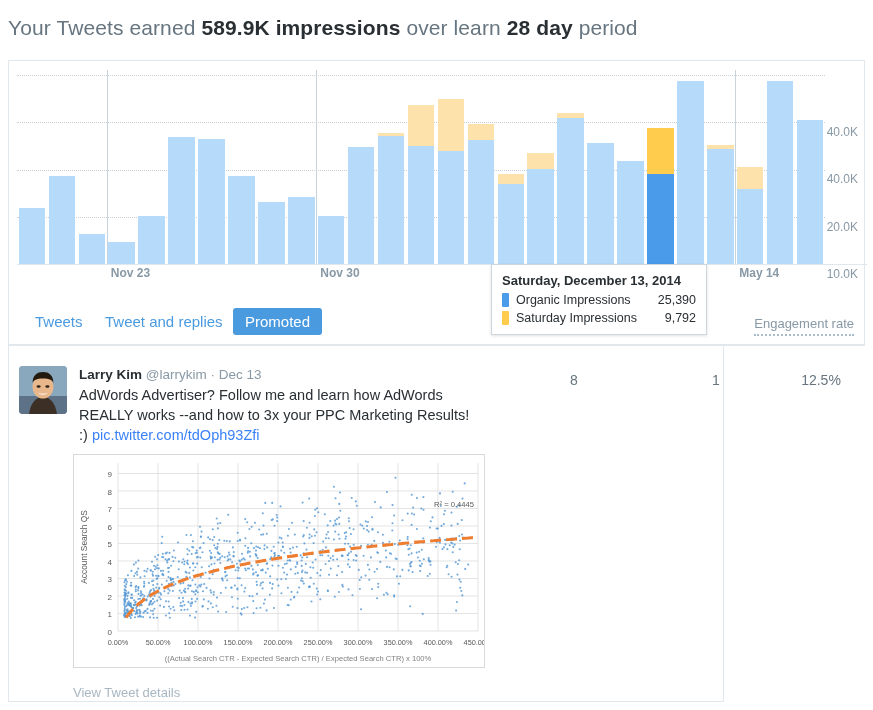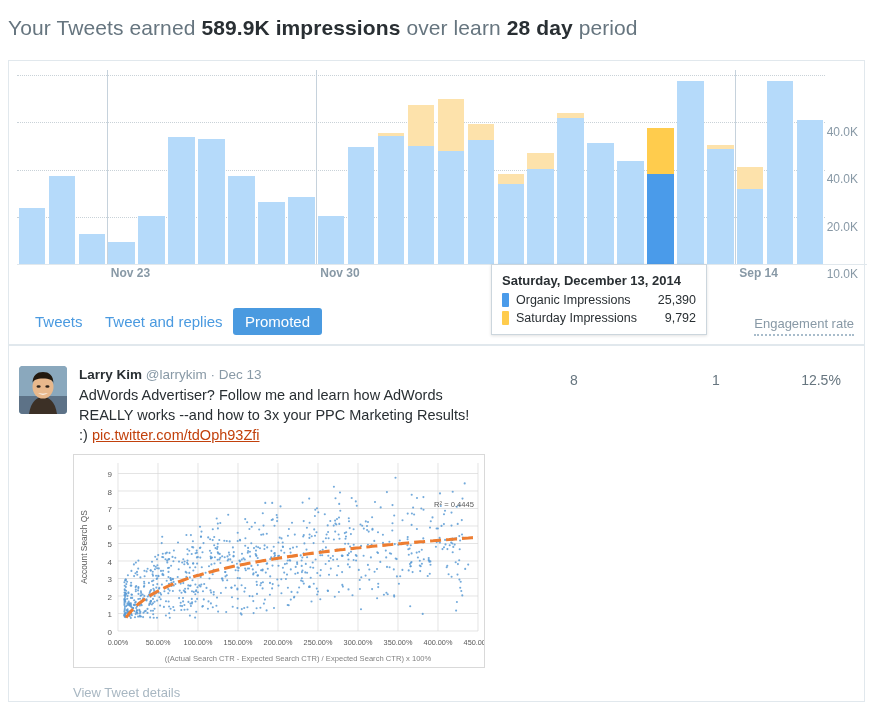--- a/index.html
+++ b/index.html
@@ -102,40 +102,40 @@
     white-space:nowrap;
   }
   #tabs-underline{
     position:absolute; left:0; bottom:0; width:100%; height:1px;
     background:#e1e8ed;
   }
 
   
   #tweet-card{
     position:absolute; left:8px; top:346px;
-    width:857px; height:356px;
+    width:716px; height:356px;
     border:1px solid #e1e8ed; border-top:none; background:#fff;
     box-sizing:border-box;
   }
   #avatar{
     position:absolute; left:10px; top:20px;
     width:48px;height:48px;border-radius:4px;overflow:hidden;
     background:#7a9bb5;
   }
   #tweet-head{
     position:absolute; left:70px; top:21px;
     font-size:13.5px; white-space:nowrap;
   }
   #tw-name{ font-weight:bold;color:#292f33; }
   #tw-handle,#tw-dot,#tw-date{ color:#8899a6;font-weight:normal; }
   #tweet-body{
     position:absolute; left:70px; top:39px; width:395px;
     font-size:14.5px; line-height:20px; color:#292f33;
   }
-  #tw-link{ color:#c2410c;text-decoration:underline; }
+  #tw-link{ color:#3b82f6; }
   .metric{
     position:absolute; top:26px;
     font-size:14px; color:#66757f; text-align:center;
     white-space:nowrap;
   }
   #view-details{
     position:absolute; left:64px; top:339px;
     font-size:13px; color:#a8b7c2; white-space:nowrap;
   }
 
@@ -1323,13 +1323,13 @@
         <text x="400" y="51.75" text-anchor="end" font-size="7.6" fill="#595959" font-family="&quot;Liberation Sans&quot;, sans-serif">R² = 0.4445</text>
         <text x="224" y="206" text-anchor="middle" font-size="7.6" fill="#808080" font-family="&quot;Liberation Sans&quot;, sans-serif">((Actual Search CTR - Expected Search CTR) / Expected Search CTR) x 100%</text>
       </svg>
     </div>
 
   <div id="view-details">View Tweet details</div>
 </div>
 
 <div class="datelabel" style="left: 110.778px;">Nov 23</div>
 <div class="datelabel" style="left: 320.259px;">Nov 30</div>
-<div class="datelabel" style="left: 739.222px;">Sep 14</div>
+<div class="datelabel" style="left: 739.222px;">May 14</div>
 
 </body></html>

